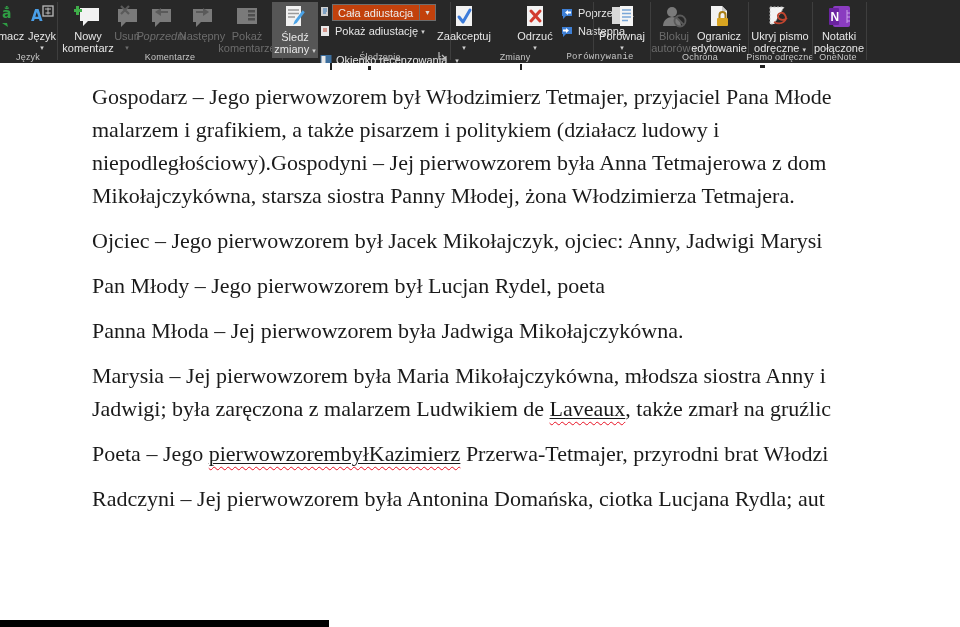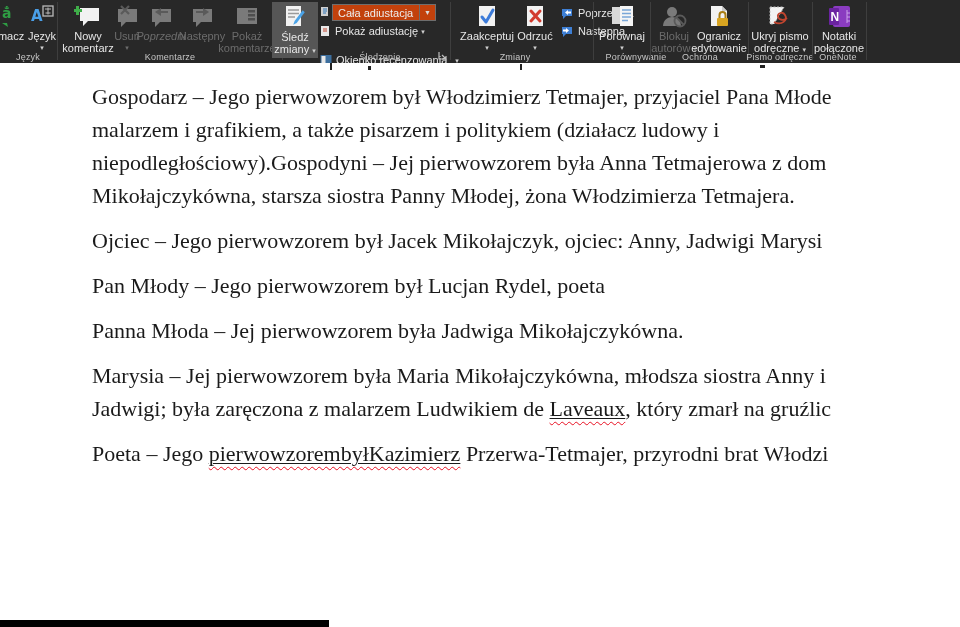--- a/index.html
+++ b/index.html
@@ -152,21 +152,21 @@
     <span>Okienko recenzowania</span>
     <span class="chev inline" style="margin-left:8px;">▾</span>
   </div>
   <div class="glabel" style="left:330px;width:100px;">Śledzenie</div>
   <svg class="launcher" style="left:438px;bottom:3px;" width="9" height="9" viewBox="0 0 9 9">
     <path d="M1 1 v7 h7" fill="none" stroke="#bdbdbd" stroke-width="1.2"></path>
     <path d="M4 4 l4 4 M8 5 v3 h-3" fill="none" stroke="#bdbdbd" stroke-width="1.2"></path>
   </svg>
   <div class="divider" style="left:450px;"></div>
 
-  <div class="btn" style="left:456px;width:62px;">
+  <div class="btn" style="left:433px;width:62px;">
     <svg class="icon" width="26" height="26" viewBox="0 0 26 26">
       <rect x="5" y="2" width="16" height="20" fill="#f2f2f2"></rect>
       <path d="M8 13 l4 5 7-12" fill="none" stroke="#3c7bd9" stroke-width="3" stroke-linecap="round" stroke-linejoin="round"></path>
     </svg>
     <div class="cap"><span>Zaakceptuj</span></div>
     <span class="chev">▾</span>
   </div>
   <div class="btn" style="left:514px;width:42px;">
     <svg class="icon" width="26" height="26" viewBox="0 0 26 26">
       <rect x="5" y="2" width="16" height="20" fill="#f2f2f2"></rect>
@@ -194,21 +194,21 @@
 
   <div class="btn" style="left:598px;width:48px;">
     <svg class="icon" width="28" height="26" viewBox="0 0 28 26">
       <rect x="4" y="3" width="12" height="17" fill="#d9d9d9"></rect>
       <rect x="12" y="2" width="13" height="20" fill="#f5f5f5"></rect>
       <path d="M14 6 h9 M14 9.5 h9 M14 13 h9 M14 16.5 h6" stroke="#7aa7d8" stroke-width="1.4"></path>
     </svg>
     <div class="cap"><span>Porównaj</span></div>
     <span class="chev">▾</span>
   </div>
-  <div class="glabel" style="left:592px;width:88px;">Porównywanie</div>
+  <div class="glabel" style="left:556px;width:88px;font-family:Liberation Mono, monospace;">Porównywanie</div>
   <div class="divider" style="left:650px;"></div>
 
   <div class="btn disabled" style="left:654px;width:40px;">
     <svg class="icon" width="28" height="26" viewBox="0 0 28 26">
       <circle cx="12" cy="8" r="5" fill="#7a7a7a"></circle>
       <path d="M3 22 c0-6 5-9 9-9 s9 3 9 9 z" fill="#7a7a7a"></path>
       <circle cx="20" cy="17" r="5.5" fill="none" stroke="#5a5a5a" stroke-width="1.8"></circle>
       <path d="M16.5 13.5 l7 7" stroke="#5a5a5a" stroke-width="1.8"></path>
     </svg>
     <div class="cap"><span>Blokuj autorów</span><span class="chev inline">▾</span></div>
@@ -274,32 +274,33 @@
   <p></p>
 
   <p>
     </p>
     <div class="ln">Panna Młoda – Jej pierwowzorem była Jadwiga Mikołajczykówna.</div>
   <p></p>
 
   <p>
     </p>
     <div class="ln">Marysia – Jej pierwowzorem była Maria Mikołajczykówna, młodsza siostra Anny i</div>
-    <div class="ln"><span>Jadwigi; była zaręczona z malarzem Ludwikiem de </span><span class="wavy"><span class="usolid">Laveaux</span></span><span>, który zmarł na gruźlic</span></div>
+    <div class="ln"><span>Jadwigi; była zaręczona z malarzem Ludwikiem de </span><span class="wavy"><span class="usolid">Laveaux</span></span><span>, także zmarł na gruźlic</span></div>
   <p></p>
 
   <p>
     </p>
     <div class="ln"><span>Poeta – Jego </span><span class="wavy"><span class="usolid">pierwowzorembyłKazimierz</span></span><span> Przerwa-Tetmajer, przyrodni brat Włodzi</span></div>
   <p></p>
 
   <p>
     </p>
   <p></p>
 
   <p>
     </p>
+    <div class="ln">Radczyni – Jej pierwowzorem była Antonina Domańska, ciotka Lucjana Rydla; aut</div>
     <div class="ln"></div>
   <p></p>
 
 </div>
 
 <div id="bottom-bar"></div>
 
 </body></html>

